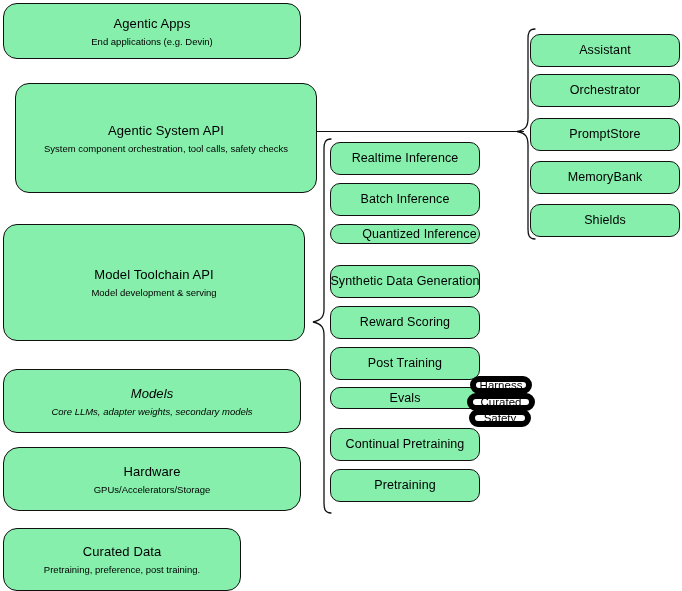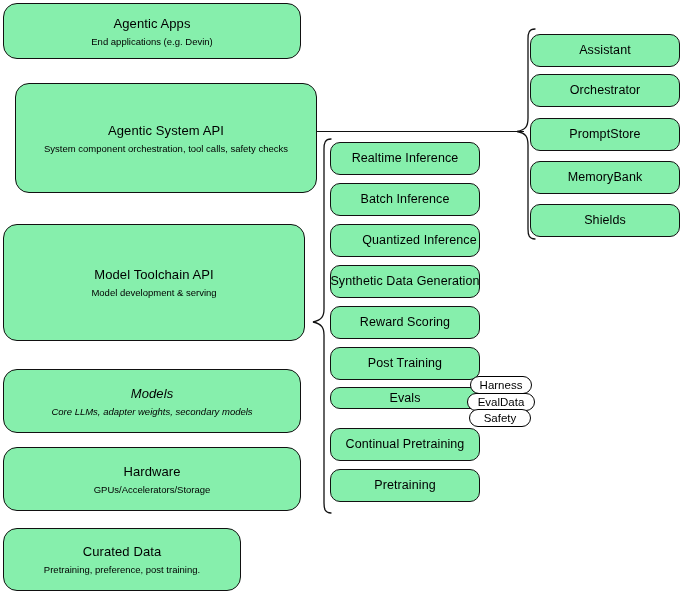--- a/index.html
+++ b/index.html
@@ -60,21 +60,21 @@
     border-radius: 10px;
   }
   .chip .title {
     font-size: 12.5px;
   }
 
   
   .pill {
     position: absolute;
     box-sizing: border-box;
-    border: 1px solid #000000;
+    border: 6px solid #000000;
     border-radius: 11px;
     background: #ffffff;
     display: flex;
     align-items: center;
     justify-content: center;
     font-size: 11.5px;
     line-height: 12px;
     white-space: nowrap;
     z-index: 9;
   }
@@ -113,21 +113,21 @@
   <div class="node layer" style="left:3px; top:224px; width:302px; height:117px;">
     <div class="title">Model Toolchain API</div>
     <div class="subtitle">Model development &amp; serving</div>
   </div>
 
   <div class="node layer" style="left:3px; top:369px; width:298px; height:64px;font-style:italic;">
     <div class="title">Models</div>
     <div class="subtitle">Core LLMs, adapter weights, secondary models</div>
   </div>
 
-  <div class="node layer" style="left:3px; top:447px; width:298px; height:64px;">
+  <div class="node layer" style="left:3px; top:447px; width:298px; height:64px;border-radius:16px;">
     <div class="title">Hardware</div>
     <div class="subtitle">GPUs/Accelerators/Storage</div>
   </div>
 
   <div class="node layer" style="left:3px; top:528px; width:238px; height:63px;">
     <div class="title">Curated Data</div>
     <div class="subtitle">Pretraining, preference, post training.</div>
   </div>
 
   <div class="connector-line" style="left:305px; top:131px; width:219px;"></div>
@@ -143,21 +143,21 @@
       <path d="M19 1 C13 1 12 5 12 11 L12 90 C12 98 10 102 1 103.5 C10 105 12 109 12 117 L12 201 C12 207 13 211 19 211" stroke="#111111" stroke-width="1.3" fill="none" stroke-linecap="round"></path>
     </svg>
   </div>
 
   <div class="node chip" style="left:330px; top:142px; width:150px; height:33px;">
     <div class="title">Realtime Inference</div>
   </div>
   <div class="node chip" style="left:330px; top:183px; width:150px; height:33px;">
     <div class="title">Batch Inference</div>
   </div>
-  <div class="node chip" style="left:330px; top:224px; width:150px; height:33px;padding-left:29px;">
+  <div class="node chip" style="left:330px; top:224px; width:150px; height:20px;padding-left:29px;">
     <div class="title">Quantized Inference</div>
   </div>
   <div class="node chip" style="left:330px; top:265px; width:150px; height:33px;">
     <div class="title">Synthetic Data Generation</div>
   </div>
   <div class="node chip" style="left:330px; top:306px; width:150px; height:33px;">
     <div class="title">Reward Scoring</div>
   </div>
   <div class="node chip" style="left:330px; top:347px; width:150px; height:33px;">
     <div class="title">Post Training</div>
@@ -166,21 +166,21 @@
     <div class="title">Evals</div>
   </div>
   <div class="node chip" style="left:330px; top:428px; width:150px; height:33px;">
     <div class="title">Continual Pretraining</div>
   </div>
   <div class="node chip" style="left:330px; top:469px; width:150px; height:33px;">
     <div class="title">Pretraining</div>
   </div>
 
   <div class="pill" style="left:470px; top:376px; width:62px; height:18px;">Harness</div>
-  <div class="pill" style="left:467px; top:393px; width:68px; height:18px;">EvalData</div>
+  <div class="pill" style="left:467px; top:393px; width:68px; height:18px;">Curated</div>
   <div class="pill" style="left:469px; top:409px; width:62px; height:18px;">Safety</div>
 
   <div class="node chip" style="left:530px; top:34px; width:150px; height:33px;">
     <div class="title">Assistant</div>
   </div>
   <div class="node chip" style="left:530px; top:74px; width:150px; height:33px;">
     <div class="title">Orchestrator</div>
   </div>
   <div class="node chip" style="left:530px; top:118px; width:150px; height:33px;">
     <div class="title">PromptStore</div>

